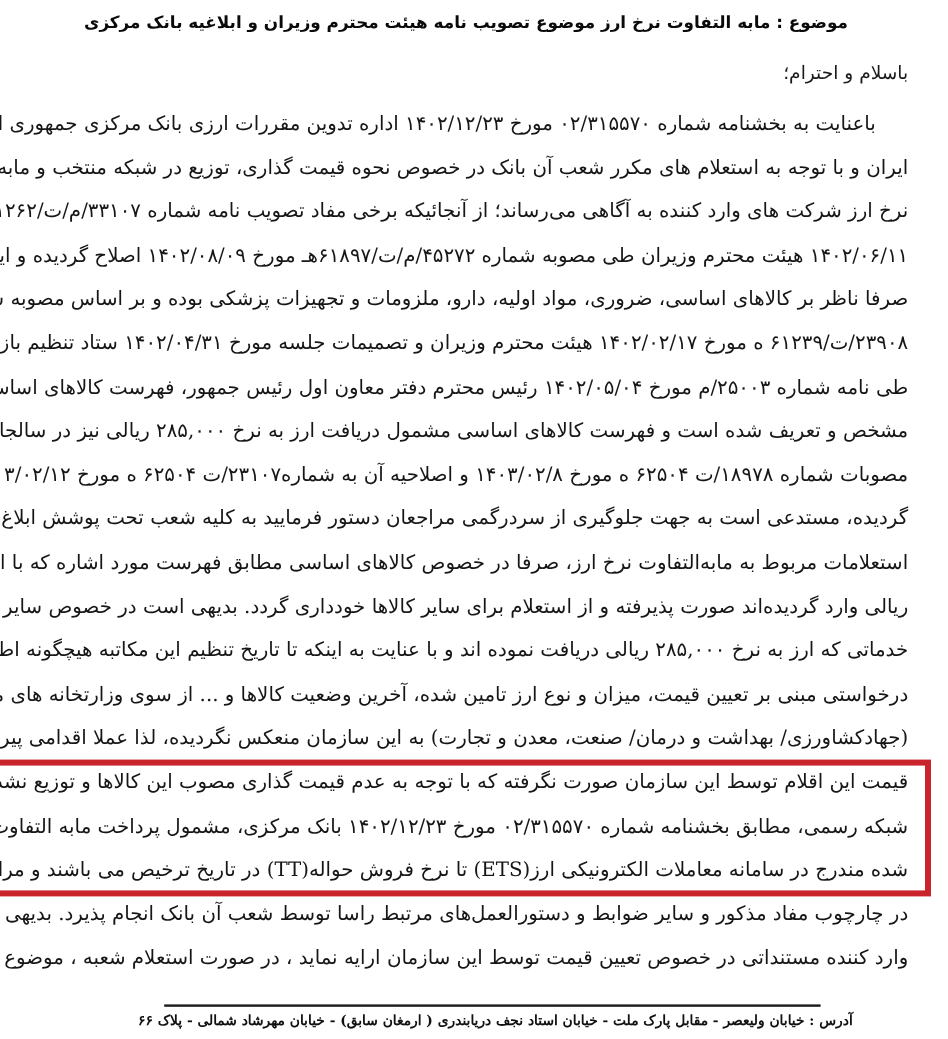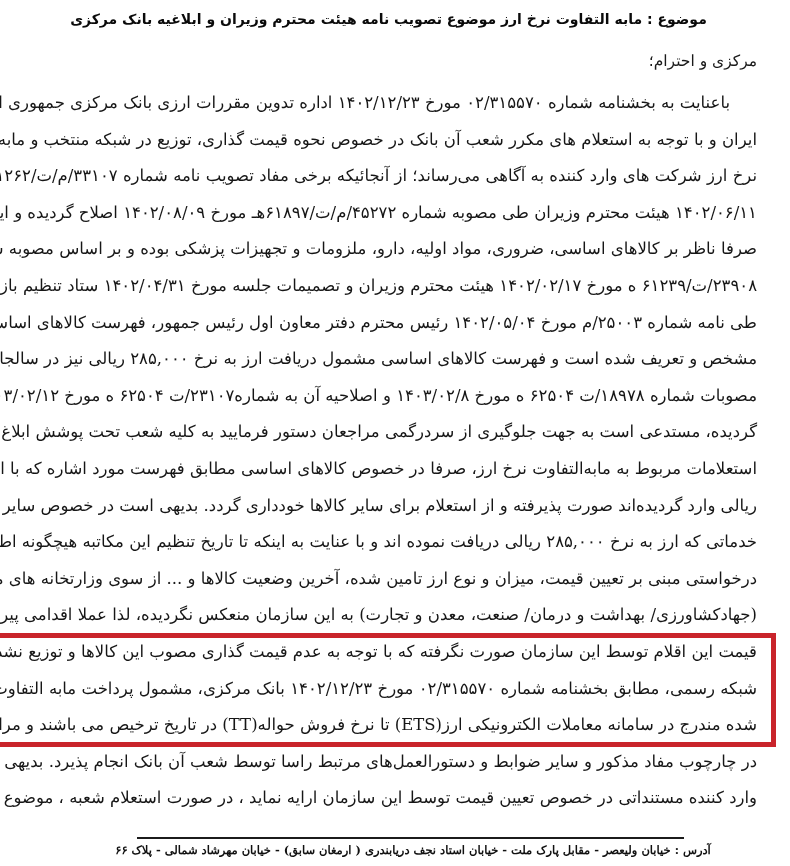--- a/index.html
+++ b/index.html
@@ -74,21 +74,21 @@
     padding-left:36px;
   }
 </style>
 </head>
 <body>
 
 <div class="page">
 
   <div class="subject">موضوع : مابه التفاوت نرخ ارز موضوع تصویب نامه هیئت محترم وزیران و ابلاغیه بانک مرکزی</div>
 
-  <div class="greeting">مرکزی و احترام؛</div>
+  <div class="greeting">باسلام و احترام؛</div>
 
   <div class="body-block">
     <div class="line first">باعنایت به بخشنامه شماره ۰۲/۳۱۵۵۷۰ مورخ ۱۴۰۲/۱۲/۲۳ اداره تدوین مقررات ارزی بانک مرکزی جمهوری اسلامی</div>
     <div class="line">ایران و با توجه به استعلام های مکرر شعب آن بانک در خصوص نحوه قیمت گذاری، توزیع در شبکه منتخب و مابه التفاوت</div>
     <div class="line">نرخ ارز شرکت های وارد کننده به آگاهی می‌رساند؛ از آنجائیکه برخی مفاد تصویب نامه شماره ۳۳۱۰۷/م/ت/۶۱۲۶۲هـ مورخ</div>
     <div class="line">۱۴۰۲/۰۶/۱۱ هیئت محترم وزیران طی مصوبه شماره ۴۵۲۷۲/م/ت/۶۱۸۹۷هـ مورخ ۱۴۰۲/۰۸/۰۹ اصلاح گردیده و این مصوبات</div>
     <div class="line">صرفا ناظر بر کالاهای اساسی، ضروری، مواد اولیه، دارو، ملزومات و تجهیزات پزشکی بوده و بر اساس مصوبه شماره</div>
     <div class="line">۲۳۹۰۸/ت/۶۱۲۳۹ ه مورخ ۱۴۰۲/۰۲/۱۷ هیئت محترم وزیران و تصمیمات جلسه مورخ ۱۴۰۲/۰۴/۳۱ ستاد تنظیم بازار ابلاغی</div>
     <div class="line">طی نامه شماره ۲۵۰۰۳/م مورخ ۱۴۰۲/۰۵/۰۴ رئیس محترم دفتر معاون اول رئیس جمهور، فهرست کالاهای اساسی و ضروری</div>
     <div class="line">مشخص و تعریف شده است و فهرست کالاهای اساسی مشمول دریافت ارز به نرخ ۲۸۵,۰۰۰ ریالی نیز در سالجاری مطابق</div>

